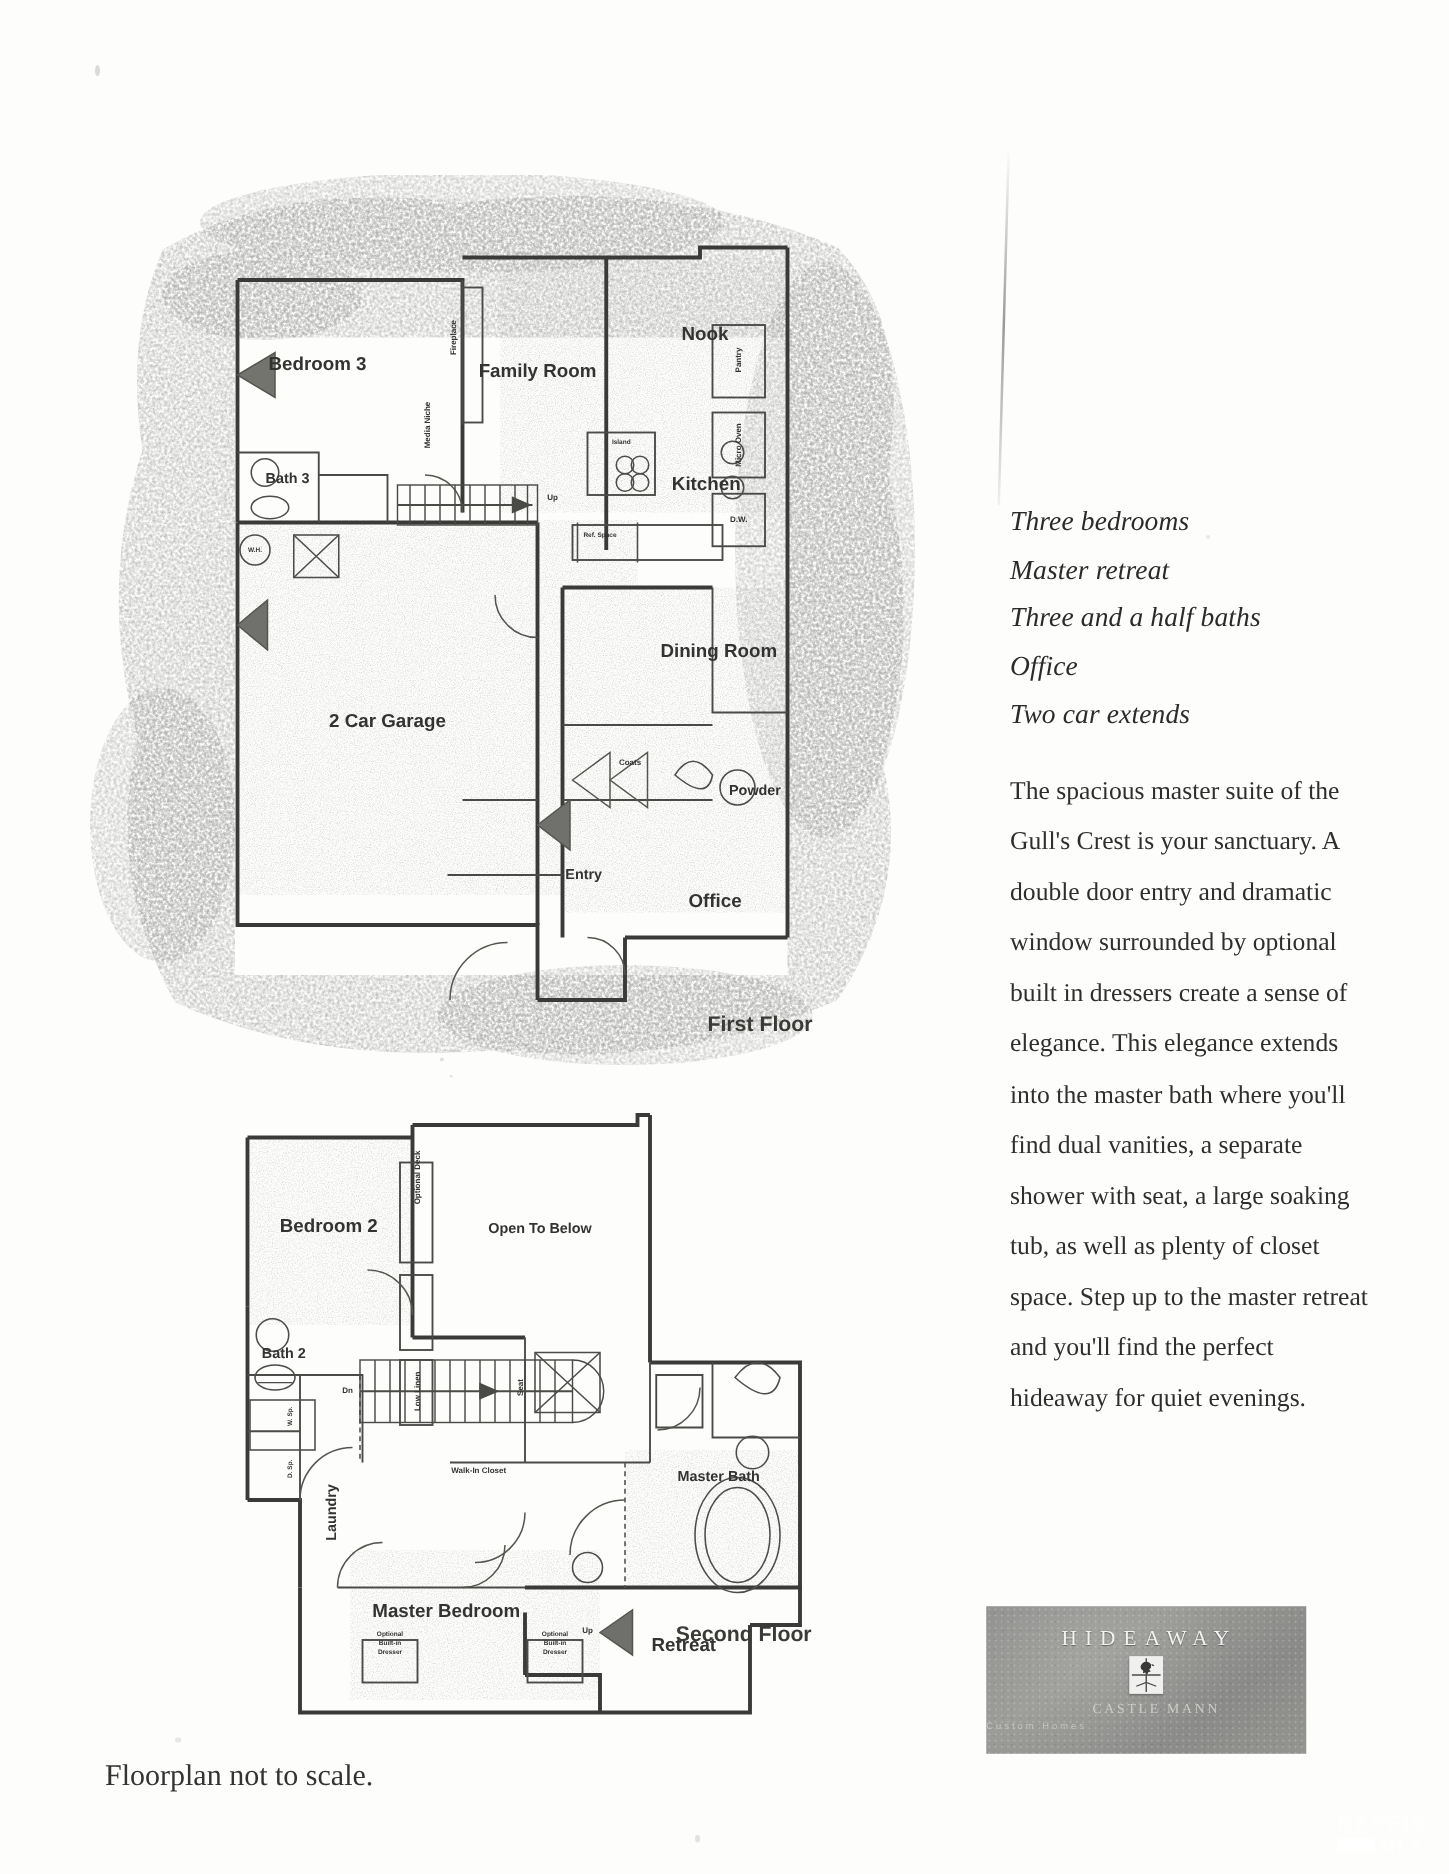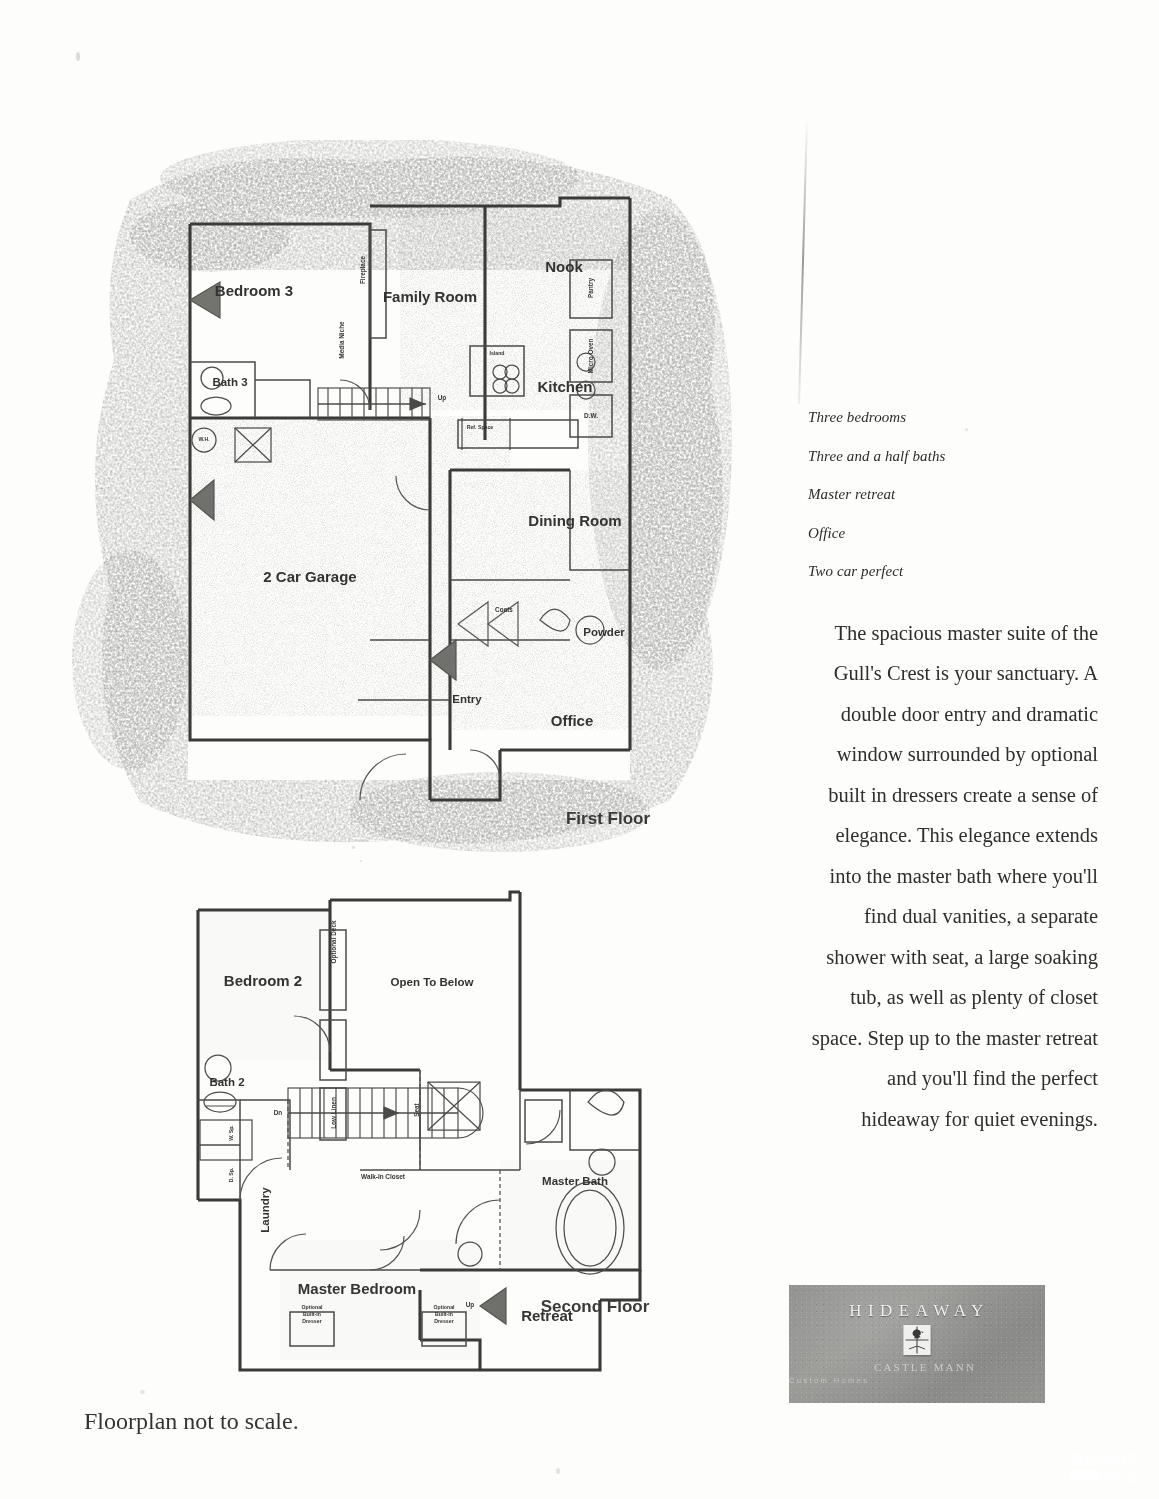--- a/index.html
+++ b/index.html
@@ -17,26 +17,26 @@
     position:absolute;left:806px;top:118px;width:2px;height:286px;
     background:linear-gradient(to bottom,rgba(150,150,148,0),rgba(120,120,118,.75),rgba(170,170,168,.15));
     transform:rotate(1.6deg);transform-origin:top center;
   }
 
   
   .rightcol{position:absolute;left:808px;top:398px;width:290px;}
   .features{list-style:none;margin:0;padding:0;}
   .features li{
     font-family:"Liberation Serif",serif;
-    font-style:italic;font-size:15px;line-height:38.5px;
+    font-style:italic;font-size:22px;line-height:38.5px;
     color:#2b2b2b;letter-spacing:.1px;white-space:nowrap;
   }
   .blurb{
     margin-top:22px;font-size:20.5px;line-height:40.5px;color:#2e2e2e;
-    font-family:"Liberation Serif",serif;text-align:right;
+    font-family:"Liberation Serif",serif;text-align:left;
   }
 
   
   .logo-plate{
     position:absolute;left:789px;top:1285px;width:256px;height:118px;
     background:
       radial-gradient(circle at 30% 25%,rgba(255,255,255,.10),rgba(0,0,0,0) 60%),
       linear-gradient(145deg,#8f8f8d 0%,#9a9a97 35%,#8a8a88 70%,#949491 100%);
     overflow:hidden;
   }
@@ -373,24 +373,24 @@
     <text class="rm rm-sm" x="108" y="243">Dn</text>
     <text class="rm rm-sm" x="300" y="435">Up</text>
 
     <text class="floor-tag" x="425" y="438">Second Floor</text>
   </svg>
   </div>
 
   <div class="rightcol">
     <ul class="features">
       <li>Three bedrooms</li>
+      <li>Master retreat</li>
       <li>Three and a half baths</li>
-      <li>Master retreat</li>
       <li>Office</li>
-      <li>Two car perfect</li>
+      <li>Two car extends</li>
     </ul>
     <p class="blurb">The spacious master suite of the Gull's Crest is your sanctuary. A double door entry and dramatic window surrounded by optional built in dressers create a sense of elegance.  This elegance extends into the master bath where you'll find dual vanities, a separate shower with seat, a large soaking tub, as well as plenty of closet space. Step up to the master retreat and you'll find the perfect hideaway for quiet evenings.</p>
   </div>
 
   <div class="logo-plate">
     <div class="logo-word">HIDEAWAY</div>
     <div class="logo-mark">
       <svg width="27" height="30" viewBox="0 0 27 30" xmlns="http://www.w3.org/2000/svg">
         <rect x="0" y="0" width="27" height="30" fill="#f0f0ee"></rect>
         <path d="M13.5 1.5 v27 M2 15 h23" stroke="#4a4a48" stroke-width="1.1"></path>

